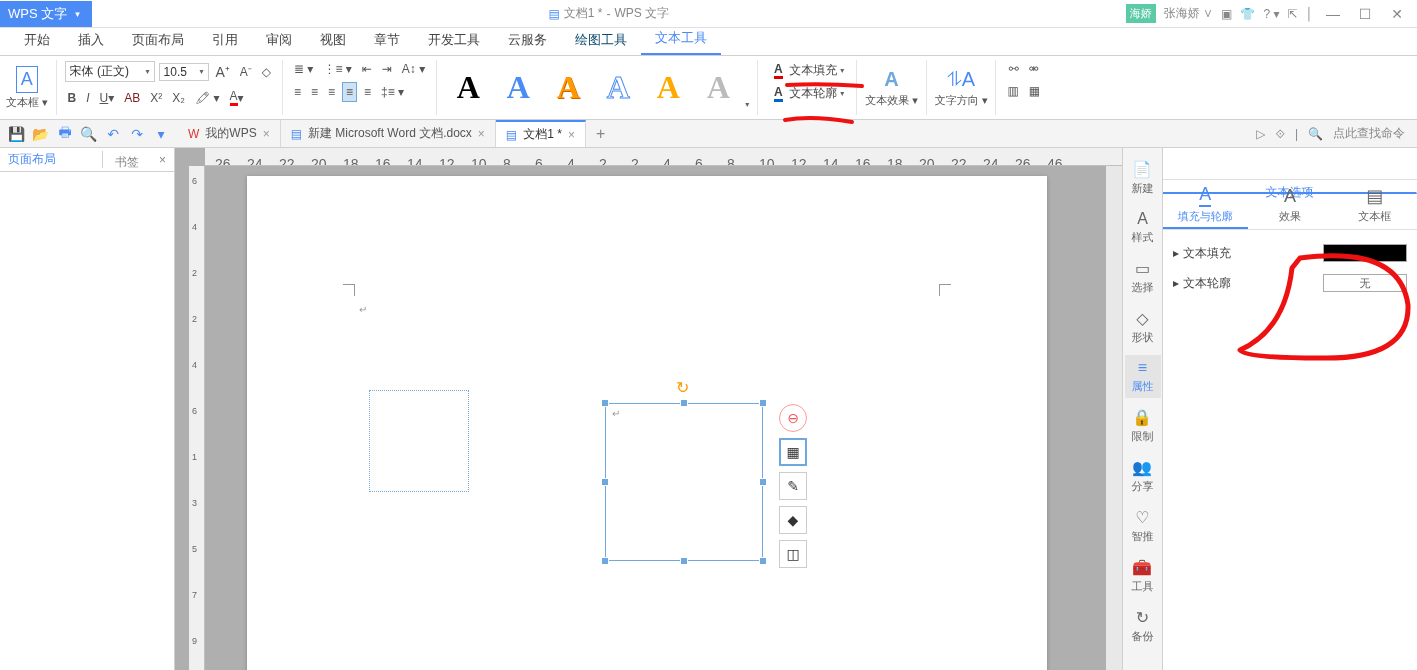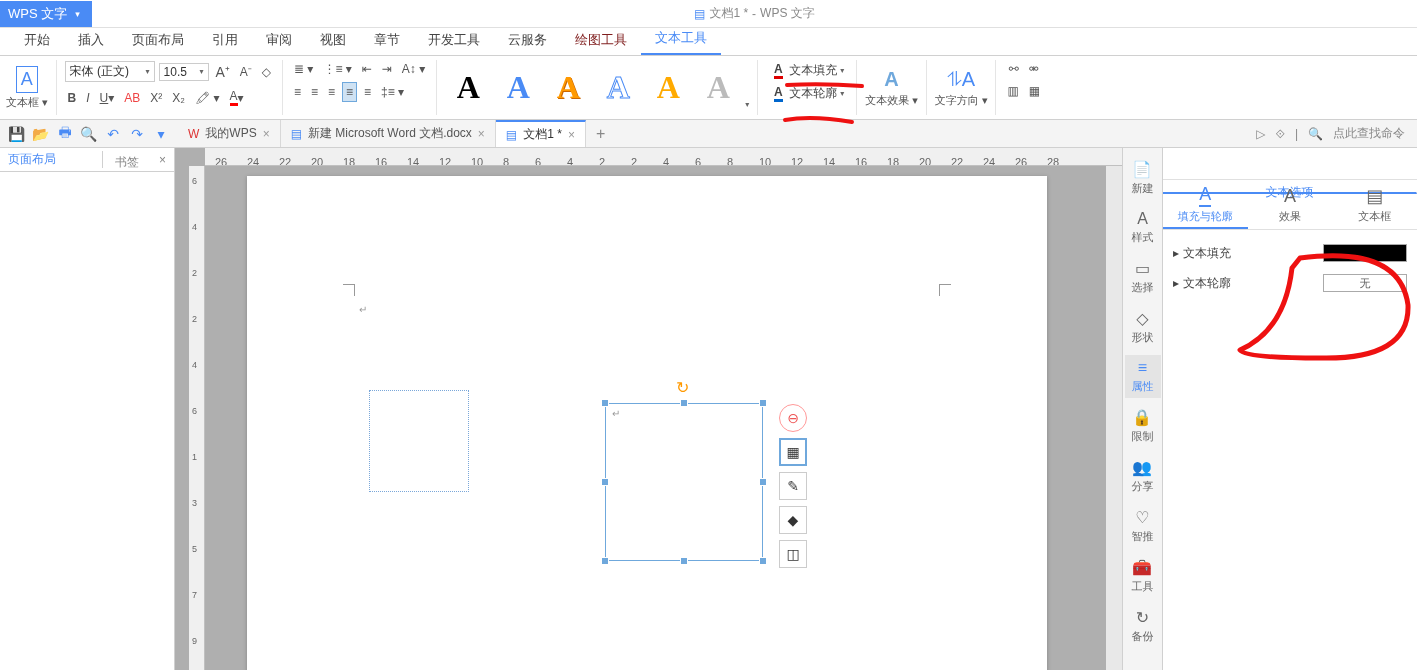--- a/index.html
+++ b/index.html
@@ -12,21 +12,21 @@
 .app-badge .dd { font-size: 9px; padding: 0 4px; }
 .titlebar .center { flex: 1; text-align: center; color: #888; font-size: 12px; display: flex; align-items: center; justify-content: center; gap: 4px; }
 .titlebar .right { display: flex; align-items: center; gap: 8px; padding-right: 8px; color: #888; }
 .user-badge { background: #5cc9a7; color: #fff; padding: 2px 4px; font-size: 11px; }
 .win-btn { width: 24px; text-align: center; font-size: 14px; color: #888; cursor: pointer; }
 
 
 .menutabs { height: 28px; display: flex; align-items: flex-end; padding-left: 10px; gap: 0; border-bottom: 1px solid #d0d0d0; }
 .menutabs .mt { padding: 6px 14px; font-size: 13px; color: #444; cursor: pointer; }
 .menutabs .mt.active { color: #4a8bf5; border-bottom: 2px solid #4a8bf5; }
-.menutabs .mt.ctx { color: #7f1d1d; margin-top: 43px; }
+.menutabs .mt.ctx { color: #0c4a6e; margin-top: 43px; }
 
 
 .ribbon { height: 64px; background: #fff; border-bottom: 1px solid #d0d0d0; display: flex; align-items: center; padding: 4px 6px; gap: 8px; }
 .rgroup { display: flex; align-items: center; gap: 4px; height: 100%; border-right: 1px solid #e5e5e5; padding-right: 8px; }
 .rgroup.noborder { border-right: none; }
 .rstack { display: flex; flex-direction: column; align-items: center; gap: 2px; font-size: 11px; color: #555; }
 .rrow { display: flex; align-items: center; gap: 4px; }
 .rbtn { padding: 2px 3px; cursor: pointer; color: #555; font-size: 12px; display: flex; align-items: center; }
 .font-select { border: 1px solid #ccc; padding: 1px 4px; font-size: 12px; min-width: 90px; display: flex; justify-content: space-between; align-items: center; }
 .size-select { border: 1px solid #ccc; padding: 1px 4px; font-size: 12px; min-width: 50px; display: flex; justify-content: space-between; align-items: center; }
@@ -58,21 +58,21 @@
 
 .leftpane { width: 175px; border-right: 1px solid #d0d0d0; background: #fff; display: flex; flex-direction: column; }
 .leftpane .hdr { height: 24px; display: flex; align-items: center; border-bottom: 1px solid #d0d0d0; font-size: 12px; }
 .leftpane .hdr .lt { flex: 1; padding: 0 8px; color: #4a8bf5; border-right: 1px solid #d0d0d0; }
 .leftpane .hdr .rt { padding: 0 12px; color: #888; margin-top: 6px; }
 .leftpane .hdr .cl { padding: 0 8px; color: #888; cursor: pointer; }
 
 
 .canvas-wrap { flex: 1; background: #afafaf; position: relative; overflow: hidden; }
 .hruler { position: absolute; top: 0; left: 30px; right: 0; height: 18px; background: #f0f0f0; border-bottom: 1px solid #c0c0c0; display: flex; align-items: center; font-size: 9px; color: #666; overflow: hidden; }
-.hruler .tick { position: absolute; top: 8px; font-size: 11px; }
+.hruler .tick { position: absolute; top: 8px; font-size: 14px; }
 .vruler { position: absolute; top: 18px; left: 14px; width: 16px; bottom: 0; background: #f0f0f0; border-right: 1px solid #c0c0c0; font-size: 9px; color: #666; }
 .vruler .tick { position: absolute; left: 3px; font-size: 9px; }
 .page { position: absolute; left: 72px; top: 28px; width: 800px; height: 700px; background: #fff; box-shadow: 0 1px 4px rgba(0,0,0,0.25); }
 .page .margin-tl { position: absolute; left: 96px; top: 108px; width: 12px; height: 12px; border-left: 1px solid #999; border-bottom: 1px solid #999; transform: rotate(180deg); }
 .page .margin-tr { position: absolute; right: 96px; top: 108px; width: 12px; height: 12px; border-right: 1px solid #999; border-bottom: 1px solid #999; transform: rotate(180deg); transform-origin: center; }
 .page .cursor-mark { position: absolute; left: 112px; top: 128px; font-size: 10px; color: #999; }
 
 
 .dotted-box { position: absolute; border: 1px dotted #7aa7d9; }
 
@@ -130,20 +130,32 @@
       <span>WPS 文字</span>
       <span class="dd">▾</span>
     </div>
   </div>
   <div class="center">
     <span style="color:#4a8bf5">▤</span>
     <span>文档1 *</span>
     <span>-</span>
     <span>WPS 文字</span>
   </div>
+  <div class="right">
+    <span class="user-badge">海娇</span>
+    <span><span>张海娇</span> ∨</span>
+    <span>▣</span>
+    <span>👕</span>
+    <span>? ▾</span>
+    <span>⇱</span>
+    <span>│</span>
+    <span class="win-btn">—</span>
+    <span class="win-btn">☐</span>
+    <span class="win-btn">✕</span>
+  </div>
 </div>
 
 <div class="menutabs">
   <div class="mt">开始</div>
   <div class="mt">插入</div>
   <div class="mt">页面布局</div>
   <div class="mt">引用</div>
   <div class="mt">审阅</div>
   <div class="mt">视图</div>
   <div class="mt">章节</div>
@@ -175,21 +187,21 @@
       <span class="rbtn">◇</span>
     </div>
     <div class="rrow">
       <span class="rbtn">
           <b>B</b>
         </span>
       <span class="rbtn">
           <i>I</i>
         </span>
       <span class="rbtn"><u>U</u> ▾</span>
-      <span class="rbtn" style="color:#ef4444">AB</span>
+      <span class="rbtn" style="color:#7f1d1d">AB</span>
       <span class="rbtn">X²</span>
       <span class="rbtn">X₂</span>
       <span class="rbtn">🖍 ▾</span>
       <span class="rbtn"><span style="border-bottom:3px solid red">A</span> ▾</span>
     </div>
   </div>
   <div class="rgroup" style="flex-direction:column;align-items:flex-start;gap:4px">
     <div class="rrow">
       <span class="rbtn">≣ ▾</span>
       <span class="rbtn">⋮≡ ▾</span>
@@ -324,21 +336,21 @@
         <span class="tick" style="left: 522px;">8</span>
         <span class="tick" style="left: 554px;">10</span>
         <span class="tick" style="left: 586px;">12</span>
         <span class="tick" style="left: 618px;">14</span>
         <span class="tick" style="left: 650px;">16</span>
         <span class="tick" style="left: 682px;">18</span>
         <span class="tick" style="left: 714px;">20</span>
         <span class="tick" style="left: 746px;">22</span>
         <span class="tick" style="left: 778px;">24</span>
         <span class="tick" style="left: 810px;">26</span>
-        <span class="tick" style="left: 842px;">28</span>
+        <span class="tick" style="left: 842px;">46</span>
       </div>
     <div class="vruler" id="vruler">
         <span class="tick" style="top: 10px;">6</span>
         <span class="tick" style="top: 56px;">4</span>
         <span class="tick" style="top: 102px;">2</span>
         <span class="tick" style="top: 148px;">2</span>
         <span class="tick" style="top: 194px;">4</span>
         <span class="tick" style="top: 240px;">6</span>
         <span class="tick" style="top: 286px;">1</span>
         <span class="tick" style="top: 332px;">3</span>

